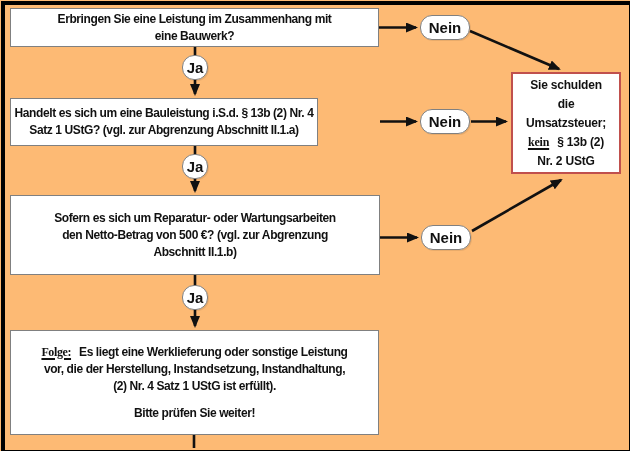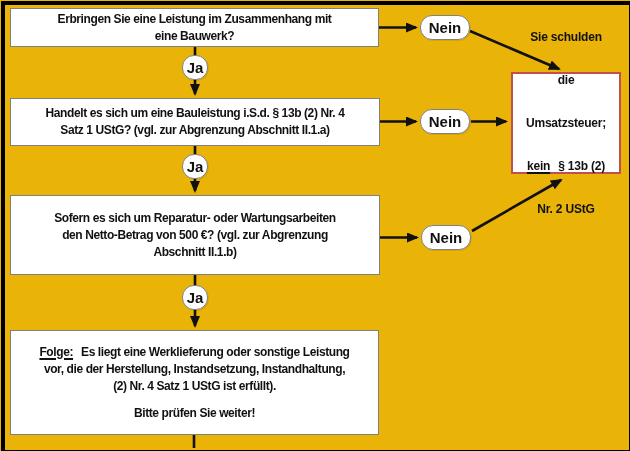--- a/index.html
+++ b/index.html
@@ -5,21 +5,21 @@
   html, body {
     margin: 0;
     padding: 0;
     background: #ffffff;
     font-family: "Liberation Sans", sans-serif;
   }
   .canvas {
     position: relative;
     width: 630px;
     height: 451px;
-    background: #eab308;
+    background: #fdba74;
     overflow: hidden;
   }
   .frame {
     position: absolute;
     left: 1px; top: 1px;
     width: 624px; height: 445px;
     border: 4px solid #000000;
     pointer-events: none;
     z-index: 3;
   }
@@ -49,30 +49,29 @@
     line-height: 17px;
   }
   .smallbox {
     font-size: 15px;
     letter-spacing: 0;
     box-shadow: 1px 1px 0 rgba(0,0,0,0.08);
     border-radius: 12px;
   }
   .result {
     border: 2px solid #c0504d;
-    gap: 24px;
   }
   .result .tline { line-height: 19px; letter-spacing: -0.2px; }
   .u {
     text-decoration: underline;
     text-decoration-thickness: 1.5px;
     text-underline-offset: 2px;
   }
   .gap-before { margin-top: 10px; }
-  .lbl-space { margin-right: 8px; }
+  .lbl-space { margin-right: 8px; font-family: Liberation Serif, serif; }
 </style>
 </head>
 <body>
 
 <div class="canvas">
 
   <svg class="connectors" width="630" height="451" viewBox="0 0 630 451">
     <defs>
       <marker id="ah" markerUnits="userSpaceOnUse" markerWidth="12" markerHeight="10" refX="10" refY="5" orient="auto">
         <path d="M0,0 L12,5 L0,10 Z" fill="#111111"></path>
@@ -96,21 +95,21 @@
 
   <div class="box" style="left:10px;top:8px;width:369px;height:39px">
     <div class="tline">Erbringen Sie eine Leistung im Zusammenhang mit</div>
     <div class="tline">eine Bauwerk?</div>
   </div>
 
   <div class="box smallbox" style="left:182px;top:55px;width:26px;height:25px">
     <div class="tline">Ja</div>
   </div>
 
-  <div class="box" style="left:10px;top:98px;width:370px;height:48px">
+  <div class="box" style="left:10px;top:98px;width:308px;height:48px">
     <div class="tline">Handelt es sich um eine Bauleistung i.S.d. § 13b (2) Nr. 4</div>
     <div class="tline">Satz 1 UStG? (vgl. zur Abgrenzung Abschnitt II.1.a)</div>
   </div>
 
   <div class="box smallbox" style="left:182px;top:154px;width:26px;height:25px">
     <div class="tline">Ja</div>
   </div>
 
   <div class="box" style="left:10px;top:195px;width:370px;height:80px">
     <div class="tline">Sofern es sich um Reparatur- oder Wartungsarbeiten</div>

